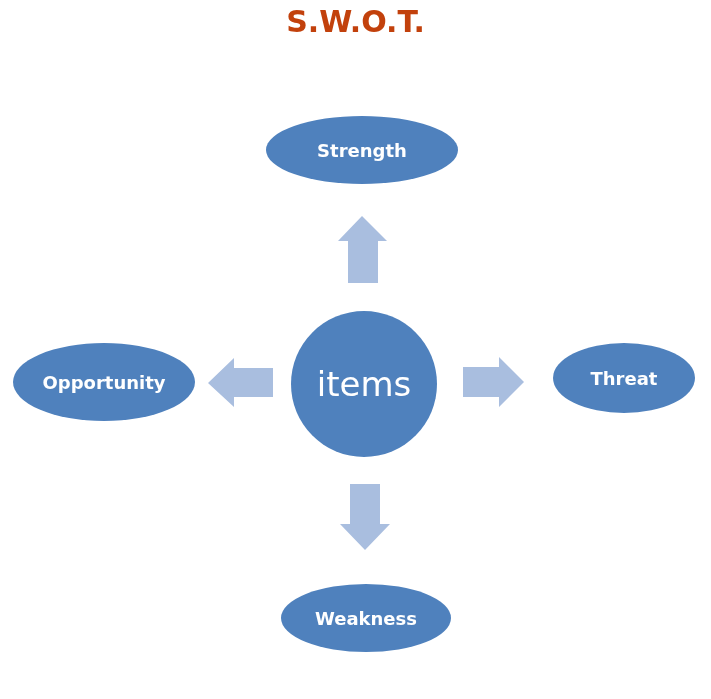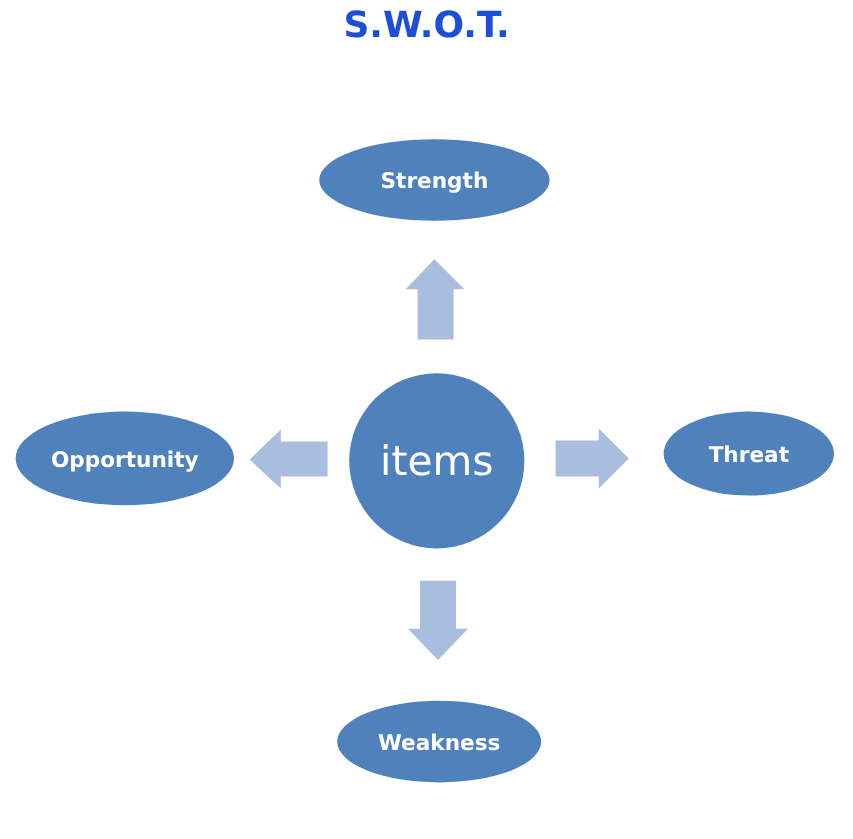--- a/index.html
+++ b/index.html
@@ -1,19 +1,19 @@
 <!DOCTYPE html>
 <html><head>
 <meta charset="utf-8">
 <style>
   html, body { margin: 0; padding: 0; background: #ffffff; }
   body { width: 711px; height: 699px; position: relative; overflow: hidden; font-family: "DejaVu Sans", sans-serif; }
   .title {
     position: absolute; left: 0; width: 711px; top: 4px; text-align: center;
-    font-family: "DejaVu Sans", sans-serif; font-weight: bold; font-size: 30px; color: #1d4ed8;
+    font-family: "DejaVu Sans", sans-serif; font-weight: bold; font-size: 30px; color: #c2410c;
     letter-spacing: 0px;
   }
   svg.diagram { position: absolute; left: 0; top: 0; }
   .node-label { font-family: "DejaVu Sans", sans-serif; font-weight: bold; font-size: 18px; fill: #ffffff; }
   .center-label { font-family: "DejaVu Sans", sans-serif; font-size: 34px; fill: #ffffff; }
 </style>
 </head>
 <body>
 
 <div class="title">S.W.O.T.</div>

